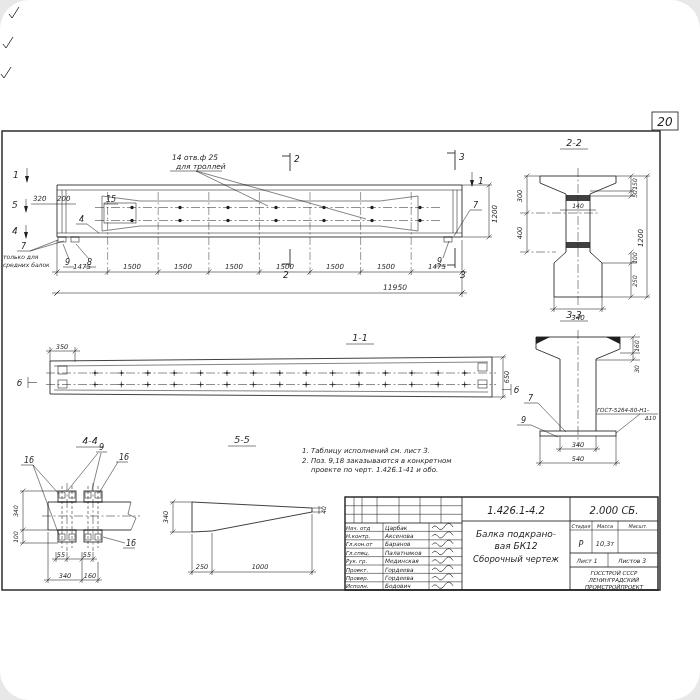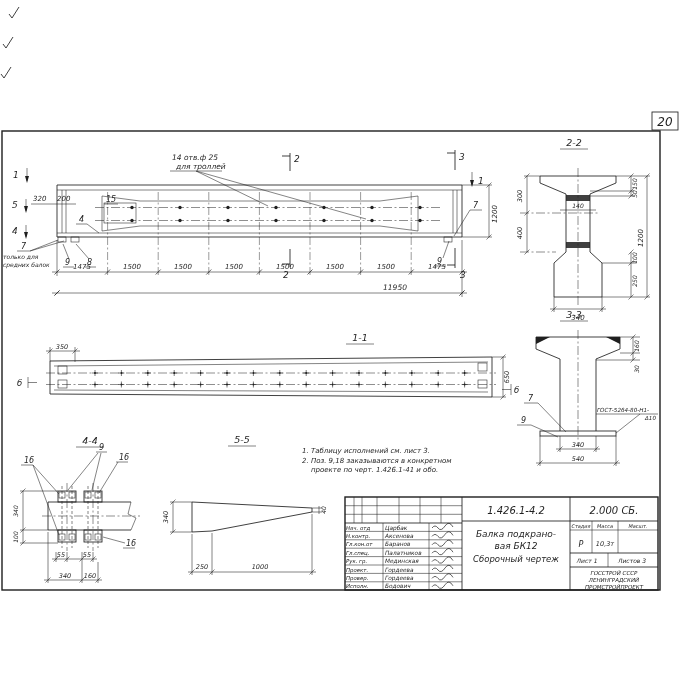--- a/index.html
+++ b/index.html
@@ -1,16 +1,16 @@
 <!DOCTYPE html>
 <html><head>
 <meta charset="utf-8">
 <style>
   html,body{margin:0;padding:0;background:#e8e8e8;}
-  .sheet{position:relative;width:700px;height:700px;background:#ffffff;overflow:hidden;}
+  .sheet{position:relative;width:700px;height:700px;background:#ffffff;overflow:hidden;border-radius:29px;}
   svg{position:absolute;left:0;top:0;}
   .t{font-family:"DejaVu Sans",sans-serif;font-style:italic;fill:#1f1f1f;}
   .ln{stroke:#1f1f1f;fill:none;stroke-width:.85;}
   .thin{stroke:#1f1f1f;fill:none;stroke-width:.55;}
   .thick{stroke:#1f1f1f;fill:none;stroke-width:1.4;}
   .dd{stroke:#1f1f1f;fill:none;stroke-width:.5;stroke-dasharray:9 2.5 2 2.5;}
   .dash{stroke:#1f1f1f;fill:none;stroke-width:.55;stroke-dasharray:3 2;}
   .fill{fill:#1f1f1f;stroke:none;}
 </style>
 </head>

